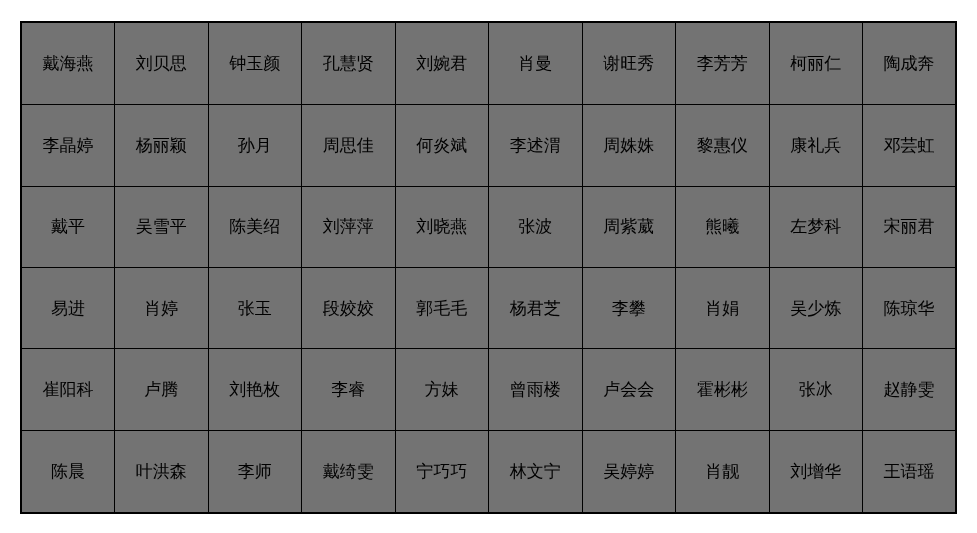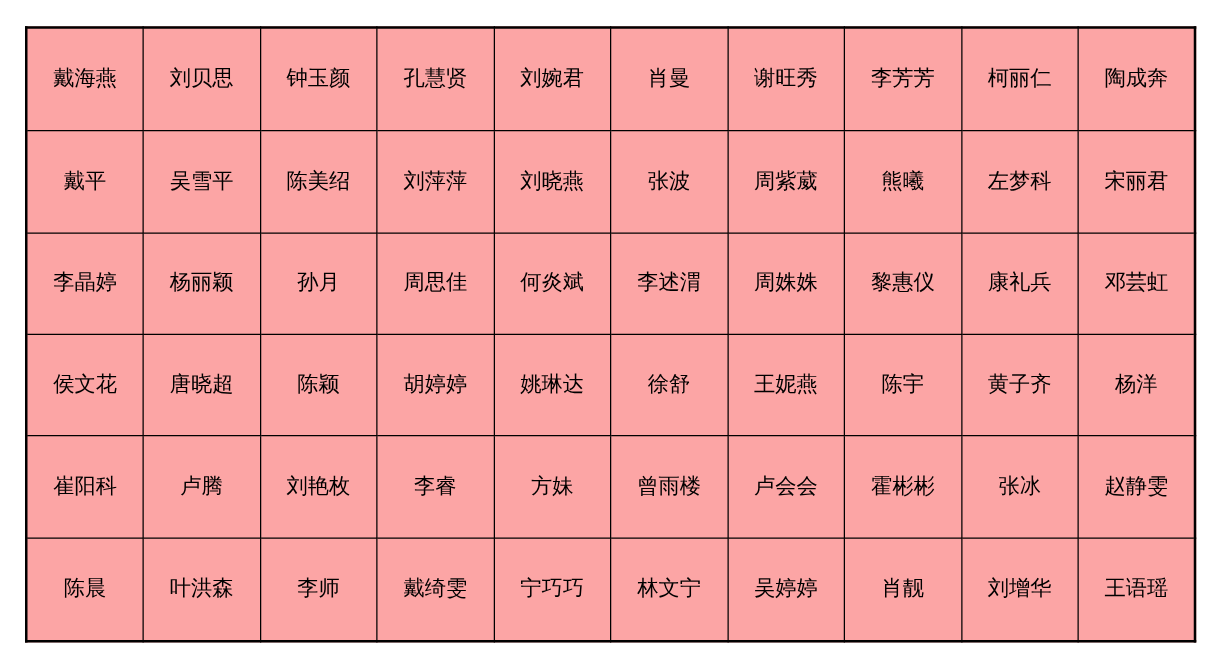--- a/index.html
+++ b/index.html
@@ -23,21 +23,21 @@
   }
   table.roster {
     position: absolute;
     left: 20px;
     top: 21px;
     width: 937px;
     height: 493px;
     border-collapse: collapse;
     table-layout: fixed;
     border: 2px solid #000000;
-    background: #fca5a5;
+    background: #737373;
   }
   table.roster td {
     border: 1px solid #000000;
     text-align: center;
     vertical-align: middle;
     font-size: 17px;
     line-height: 1;
     color: #000000;
     padding: 0 1px;
     overflow: hidden;
@@ -57,54 +57,54 @@
           <td>钟玉颜</td>
           <td>孔慧贤</td>
           <td>刘婉君</td>
           <td>肖曼</td>
           <td>谢旺秀</td>
           <td>李芳芳</td>
           <td>柯丽仁</td>
           <td>陶成奔</td>
         </tr>
         <tr>
+          <td>李晶婷</td>
+          <td>杨丽颖</td>
+          <td>孙月</td>
+          <td>周思佳</td>
+          <td>何炎斌</td>
+          <td>李述渭</td>
+          <td>周姝姝</td>
+          <td>黎惠仪</td>
+          <td>康礼兵</td>
+          <td>邓芸虹</td>
+        </tr>
+        <tr>
           <td>戴平</td>
           <td>吴雪平</td>
           <td>陈美绍</td>
           <td>刘萍萍</td>
           <td>刘晓燕</td>
           <td>张波</td>
           <td>周紫葳</td>
           <td>熊曦</td>
           <td>左梦科</td>
           <td>宋丽君</td>
         </tr>
         <tr>
-          <td>李晶婷</td>
-          <td>杨丽颖</td>
-          <td>孙月</td>
-          <td>周思佳</td>
-          <td>何炎斌</td>
-          <td>李述渭</td>
-          <td>周姝姝</td>
-          <td>黎惠仪</td>
-          <td>康礼兵</td>
-          <td>邓芸虹</td>
-        </tr>
-        <tr>
-          <td>侯文花</td>
-          <td>唐晓超</td>
-          <td>陈颖</td>
-          <td>胡婷婷</td>
-          <td>姚琳达</td>
-          <td>徐舒</td>
-          <td>王妮燕</td>
-          <td>陈宇</td>
-          <td>黄子齐</td>
-          <td>杨洋</td>
+          <td>易进</td>
+          <td>肖婷</td>
+          <td>张玉</td>
+          <td>段姣姣</td>
+          <td>郭毛毛</td>
+          <td>杨君芝</td>
+          <td>李攀</td>
+          <td>肖娟</td>
+          <td>吴少炼</td>
+          <td>陈琼华</td>
         </tr>
         <tr>
           <td>崔阳科</td>
           <td>卢腾</td>
           <td>刘艳枚</td>
           <td>李睿</td>
           <td>方妹</td>
           <td>曾雨楼</td>
           <td>卢会会</td>
           <td>霍彬彬</td>

